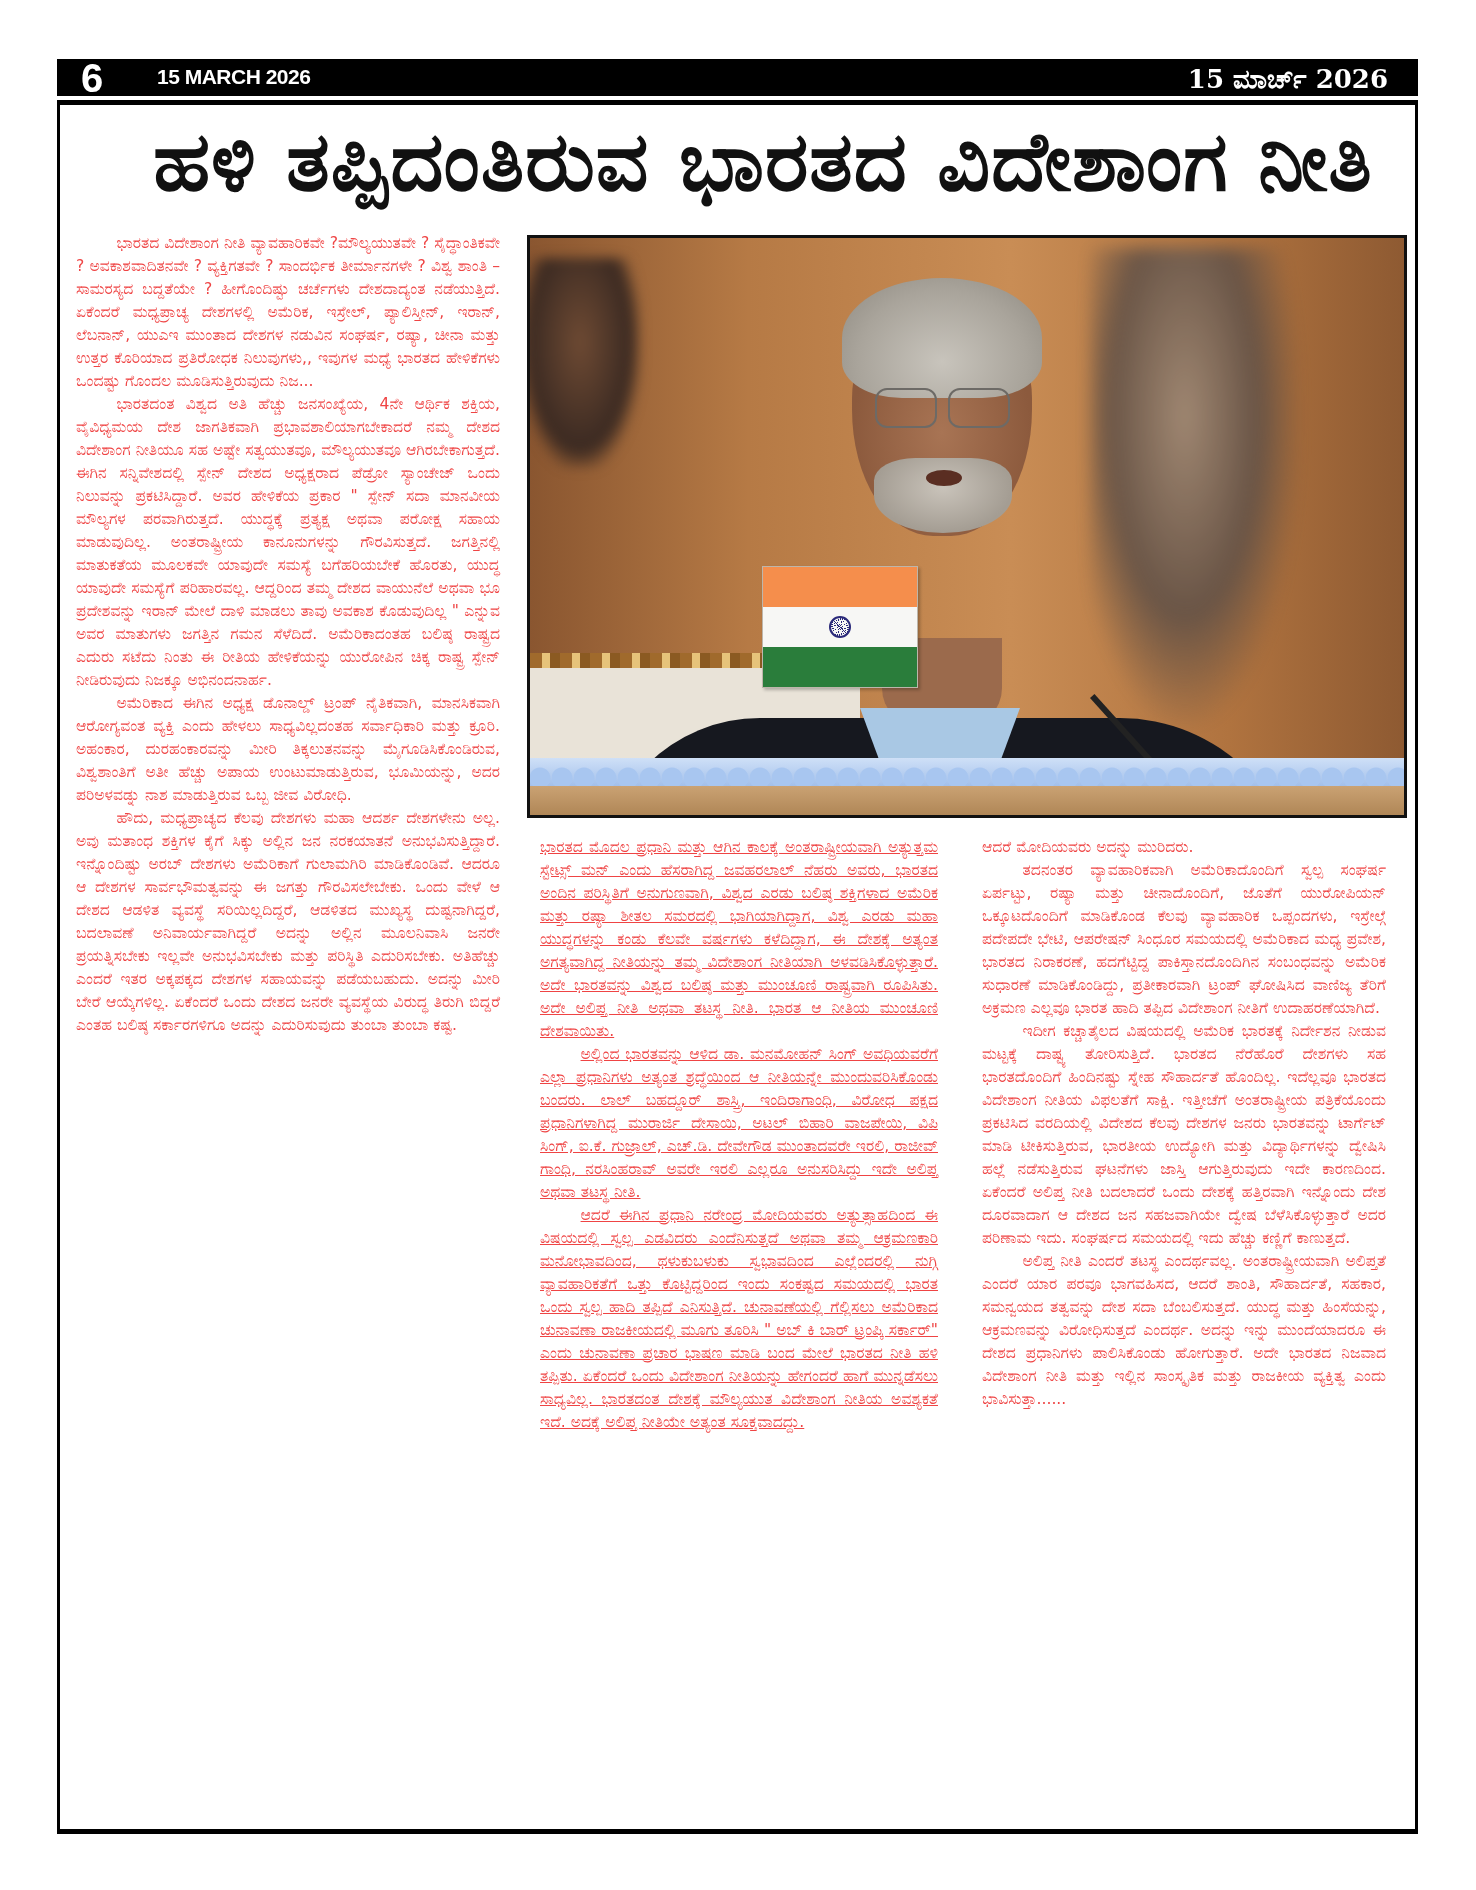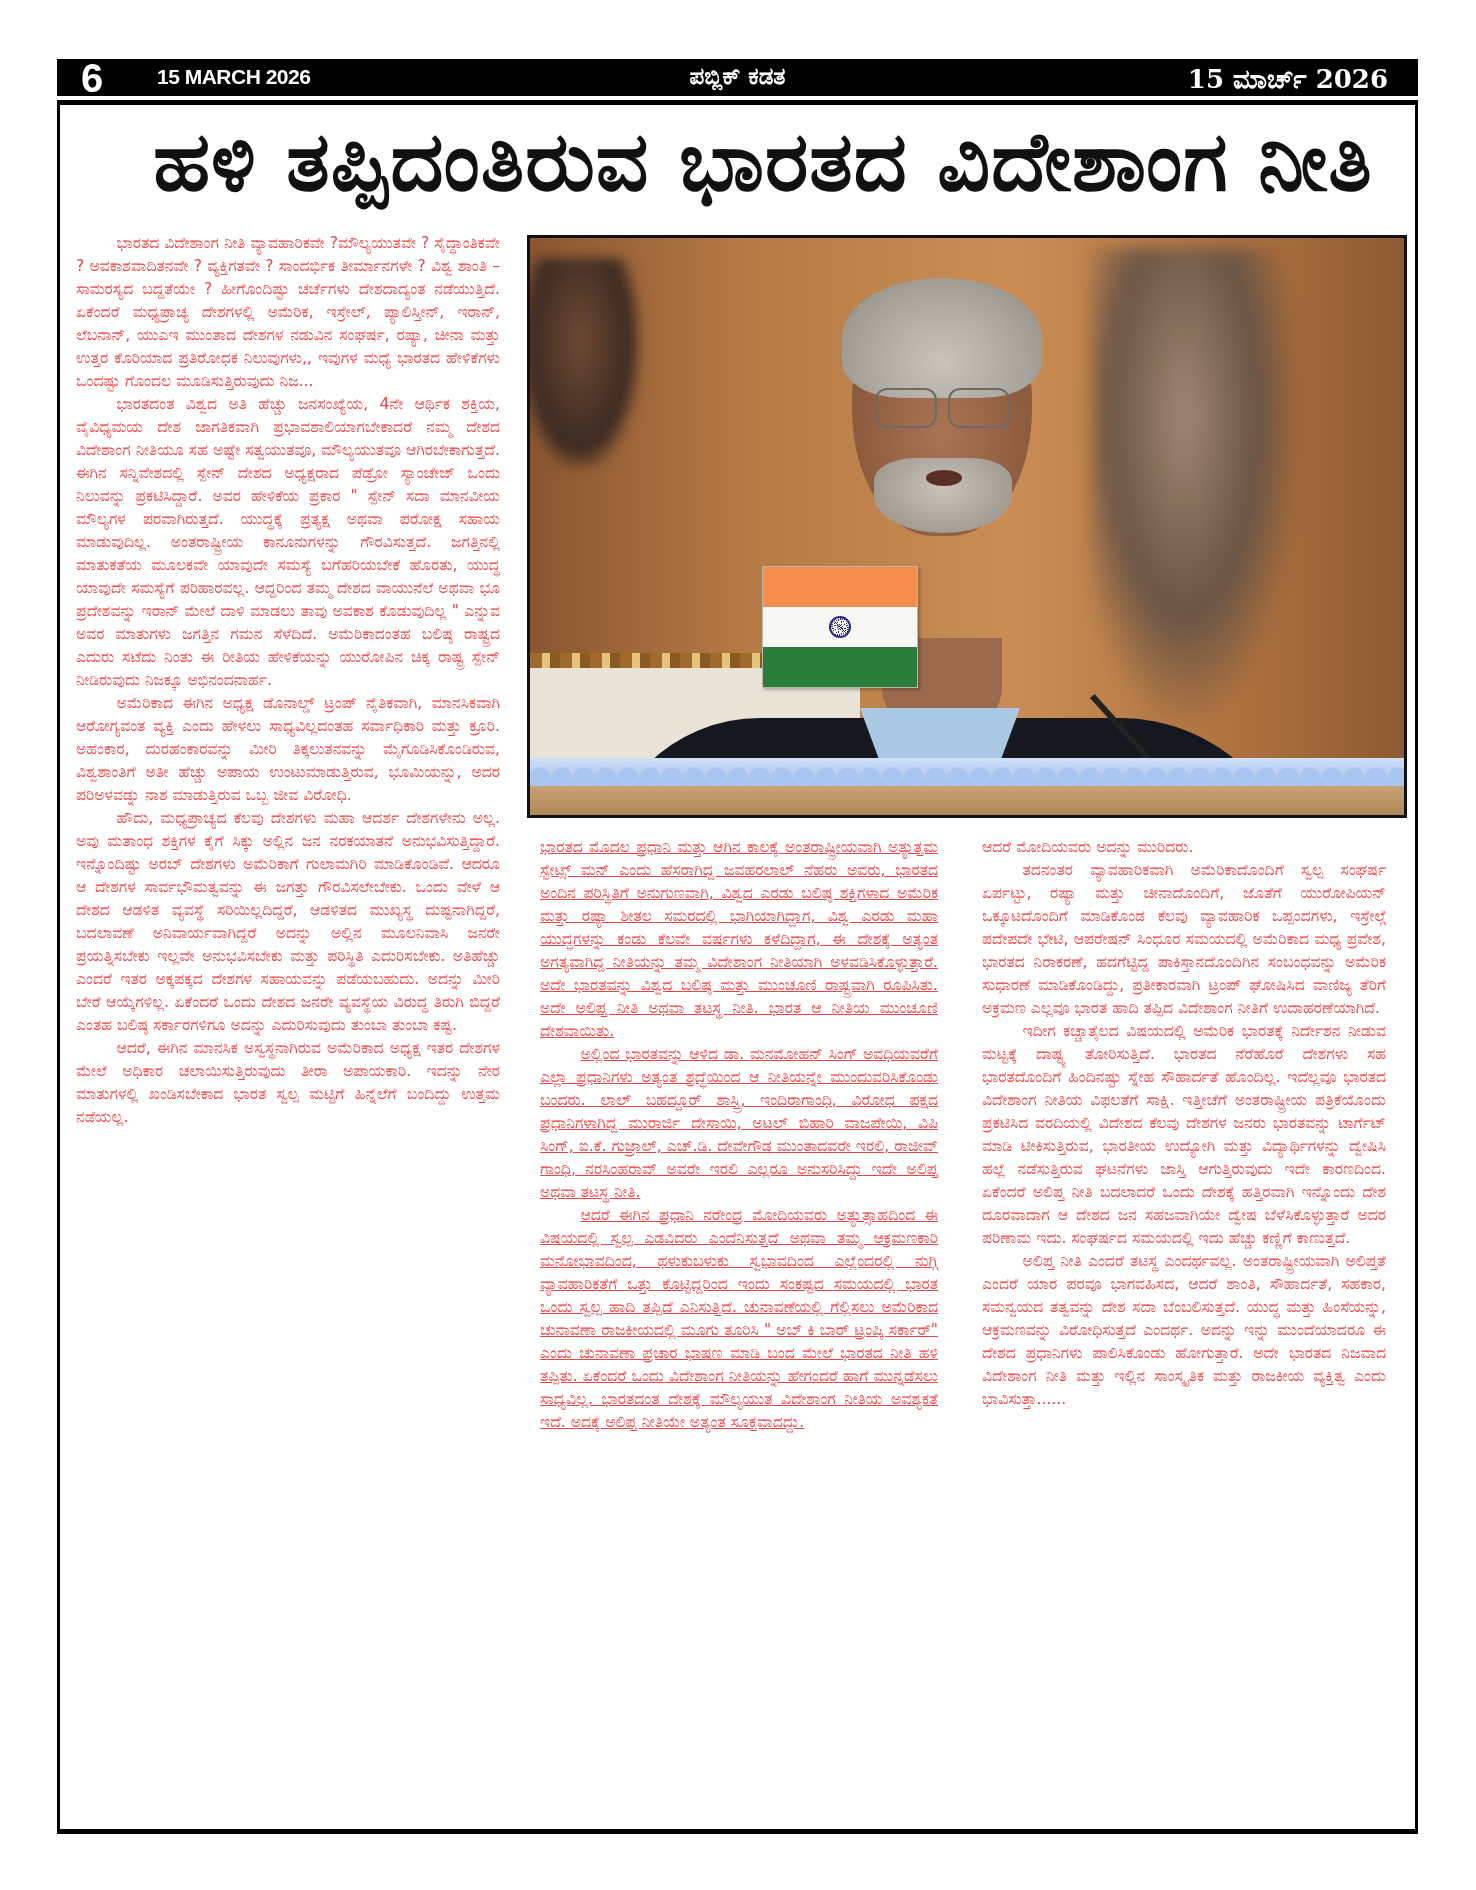--- a/index.html
+++ b/index.html
@@ -141,21 +141,20 @@
     border: 2px solid #2b2a7a; border-radius: 50%;
     background: repeating-conic-gradient(#2b2a7a 0 4deg, transparent 4deg 15deg);
   }
 </style>
 </head>
 <body>
 
 <div class="masthead">
   <span class="page-no">6</span>
   <span class="date-en">15 MARCH 2026</span>
-  <span class="paper-name">ಪಬ್ಲಿಕ್ ಕಡತ</span>
   <span class="date-kn">15 ಮಾರ್ಚ್ 2026</span>
 </div>
 <div class="masthead-rule"></div>
 
 <div class="frame"></div>
 
 <h1 class="headline">ಹಳಿ ತಪ್ಪಿದಂತಿರುವ ಭಾರತದ ವಿದೇಶಾಂಗ ನೀತಿ</h1>
 
 <div class="photo">
   <div class="bg-person-left"></div>
@@ -182,21 +181,20 @@
     <div class="chakra"></div>
   </div>
   <div class="stripe green"></div>
 </div>
 
 <div class="col col-1">
   <p>ಭಾರತದ ವಿದೇಶಾಂಗ ನೀತಿ ವ್ಯಾವಹಾರಿಕವೇ ?ಮೌಲ್ಯಯುತವೇ ? ಸೈದ್ಧಾಂತಿಕವೇ ? ಅವಕಾಶವಾದಿತನವೇ ? ವ್ಯಕ್ತಿಗತವೇ ? ಸಾಂದರ್ಭಿಕ ತೀರ್ಮಾನಗಳೇ ? ವಿಶ್ವ ಶಾಂತಿ – ಸಾಮರಸ್ಯದ ಬದ್ದತೆಯೇ ? ಹೀಗೊಂದಿಷ್ಟು ಚರ್ಚೆಗಳು ದೇಶದಾದ್ಯಂತ ನಡೆಯುತ್ತಿದೆ. ಏಕೆಂದರೆ ಮಧ್ಯಪ್ರಾಚ್ಯ ದೇಶಗಳಲ್ಲಿ ಅಮೆರಿಕ, ಇಸ್ರೇಲ್, ಪ್ಯಾಲಿಸ್ತೀನ್, ಇರಾನ್, ಲೆಬನಾನ್, ಯುಎಇ ಮುಂತಾದ ದೇಶಗಳ ನಡುವಿನ ಸಂಘರ್ಷ, ರಷ್ಯಾ, ಚೀನಾ ಮತ್ತು ಉತ್ತರ ಕೊರಿಯಾದ ಪ್ರತಿರೋಧಕ ನಿಲುವುಗಳು,, ಇವುಗಳ ಮಧ್ಯೆ ಭಾರತದ ಹೇಳಿಕೆಗಳು ಒಂದಷ್ಟು ಗೊಂದಲ ಮೂಡಿಸುತ್ತಿರುವುದು ನಿಜ...</p>
   <p>ಭಾರತದಂತ ವಿಶ್ವದ ಅತಿ ಹೆಚ್ಚು ಜನಸಂಖ್ಯೆಯ, 4ನೇ ಆರ್ಥಿಕ ಶಕ್ತಿಯ, ವೈವಿಧ್ಯಮಯ ದೇಶ ಜಾಗತಿಕವಾಗಿ ಪ್ರಭಾವಶಾಲಿಯಾಗಬೇಕಾದರೆ ನಮ್ಮ ದೇಶದ ವಿದೇಶಾಂಗ ನೀತಿಯೂ ಸಹ ಅಷ್ಟೇ ಸತ್ವಯುತವೂ, ಮೌಲ್ಯಯುತವೂ ಆಗಿರಬೇಕಾಗುತ್ತದೆ. ಈಗಿನ ಸನ್ನಿವೇಶದಲ್ಲಿ ಸ್ಪೇನ್ ದೇಶದ ಅಧ್ಯಕ್ಷರಾದ ಪೆಡ್ರೋ ಸ್ಯಾಂಚೇಜ್ ಒಂದು ನಿಲುವನ್ನು ಪ್ರಕಟಿಸಿದ್ದಾರೆ. ಅವರ ಹೇಳಿಕೆಯ ಪ್ರಕಾರ " ಸ್ಪೇನ್ ಸದಾ ಮಾನವೀಯ ಮೌಲ್ಯಗಳ ಪರವಾಗಿರುತ್ತದೆ. ಯುದ್ಧಕ್ಕೆ ಪ್ರತ್ಯಕ್ಷ ಅಥವಾ ಪರೋಕ್ಷ ಸಹಾಯ ಮಾಡುವುದಿಲ್ಲ. ಅಂತರಾಷ್ಟ್ರೀಯ ಕಾನೂನುಗಳನ್ನು ಗೌರವಿಸುತ್ತದೆ. ಜಗತ್ತಿನಲ್ಲಿ ಮಾತುಕತೆಯ ಮೂಲಕವೇ ಯಾವುದೇ ಸಮಸ್ಯೆ ಬಗೆಹರಿಯಬೇಕೆ ಹೊರತು, ಯುದ್ಧ ಯಾವುದೇ ಸಮಸ್ಯೆಗೆ ಪರಿಹಾರವಲ್ಲ. ಆದ್ದರಿಂದ ತಮ್ಮ ದೇಶದ ವಾಯುನೆಲೆ ಅಥವಾ ಭೂ ಪ್ರದೇಶವನ್ನು ಇರಾನ್ ಮೇಲೆ ದಾಳಿ ಮಾಡಲು ತಾವು ಅವಕಾಶ ಕೊಡುವುದಿಲ್ಲ " ಎನ್ನುವ ಅವರ ಮಾತುಗಳು ಜಗತ್ತಿನ ಗಮನ ಸೆಳೆದಿದೆ. ಅಮೆರಿಕಾದಂತಹ ಬಲಿಷ್ಠ ರಾಷ್ಟ್ರದ ಎದುರು ಸಟೆದು ನಿಂತು ಈ ರೀತಿಯ ಹೇಳಿಕೆಯನ್ನು ಯುರೋಪಿನ ಚಿಕ್ಕ ರಾಷ್ಟ್ರ ಸ್ಪೇನ್ ನೀಡಿರುವುದು ನಿಜಕ್ಕೂ ಅಭಿನಂದನಾರ್ಹ.</p>
   <p>ಅಮೆರಿಕಾದ ಈಗಿನ ಅಧ್ಯಕ್ಷ ಡೊನಾಲ್ಡ್ ಟ್ರಂಪ್ ನೈತಿಕವಾಗಿ, ಮಾನಸಿಕವಾಗಿ ಆರೋಗ್ಯವಂತ ವ್ಯಕ್ತಿ ಎಂದು ಹೇಳಲು ಸಾಧ್ಯವಿಲ್ಲದಂತಹ ಸರ್ವಾಧಿಕಾರಿ ಮತ್ತು ಕ್ರೂರಿ. ಅಹಂಕಾರ, ದುರಹಂಕಾರವನ್ನು ಮೀರಿ ತಿಕ್ಕಲುತನವನ್ನು ಮೈಗೂಡಿಸಿಕೊಂಡಿರುವ, ವಿಶ್ವಶಾಂತಿಗೆ ಅತೀ ಹೆಚ್ಚು ಅಪಾಯ ಉಂಟುಮಾಡುತ್ತಿರುವ, ಭೂಮಿಯನ್ನು, ಅದರ ಪರಿಅಳವಡ್ನು ನಾಶ ಮಾಡುತ್ತಿರುವ ಒಬ್ಬ ಜೀವ ವಿರೋಧಿ.</p>
   <p>ಹೌದು, ಮಧ್ಯಪ್ರಾಚ್ಯದ ಕೆಲವು ದೇಶಗಳು ಮಹಾ ಆದರ್ಶ ದೇಶಗಳೇನು ಅಲ್ಲ. ಅವು ಮತಾಂಧ ಶಕ್ತಿಗಳ ಕೈಗೆ ಸಿಕ್ಕು ಅಲ್ಲಿನ ಜನ ನರಕಯಾತನೆ ಅನುಭವಿಸುತ್ತಿದ್ದಾರೆ. ಇನ್ನೊಂದಿಷ್ಟು ಅರಬ್ ದೇಶಗಳು ಅಮೆರಿಕಾಗೆ ಗುಲಾಮಗಿರಿ ಮಾಡಿಕೊಂಡಿವೆ. ಆದರೂ ಆ ದೇಶಗಳ ಸಾರ್ವಭೌಮತ್ವವನ್ನು ಈ ಜಗತ್ತು ಗೌರವಿಸಲೇಬೇಕು. ಒಂದು ವೇಳೆ ಆ ದೇಶದ ಆಡಳಿತ ವ್ಯವಸ್ಥೆ ಸರಿಯಿಲ್ಲದಿದ್ದರೆ, ಆಡಳಿತದ ಮುಖ್ಯಸ್ಥ ದುಷ್ಟನಾಗಿದ್ದರೆ, ಬದಲಾವಣೆ ಅನಿವಾರ್ಯವಾಗಿದ್ದರೆ ಅದನ್ನು ಅಲ್ಲಿನ ಮೂಲನಿವಾಸಿ ಜನರೇ ಪ್ರಯತ್ನಿಸಬೇಕು ಇಲ್ಲವೇ ಅನುಭವಿಸಬೇಕು ಮತ್ತು ಪರಿಸ್ಥಿತಿ ಎದುರಿಸಬೇಕು. ಅತಿಹೆಚ್ಚು ಎಂದರೆ ಇತರ ಅಕ್ಕಪಕ್ಕದ ದೇಶಗಳ ಸಹಾಯವನ್ನು ಪಡೆಯಬಹುದು. ಅದನ್ನು ಮೀರಿ ಬೇರೆ ಆಯ್ಕೆಗಳಿಲ್ಲ. ಏಕೆಂದರೆ ಒಂದು ದೇಶದ ಜನರೇ ವ್ಯವಸ್ಥೆಯ ವಿರುದ್ಧ ತಿರುಗಿ ಬಿದ್ದರೆ ಎಂತಹ ಬಲಿಷ್ಠ ಸರ್ಕಾರಗಳಿಗೂ ಅದನ್ನು ಎದುರಿಸುವುದು ತುಂಬಾ ತುಂಬಾ ಕಷ್ಟ.</p>
-  <p>ಆದರೆ, ಈಗಿನ ಮಾನಸಿಕ ಅಸ್ವಸ್ಥನಾಗಿರುವ ಅಮೆರಿಕಾದ ಅಧ್ಯಕ್ಷ ಇತರ ದೇಶಗಳ ಮೇಲೆ ಅಧಿಕಾರ ಚಲಾಯಿಸುತ್ತಿರುವುದು ತೀರಾ ಅಪಾಯಕಾರಿ. ಇದನ್ನು ನೇರ ಮಾತುಗಳಲ್ಲಿ ಖಂಡಿಸಬೇಕಾದ ಭಾರತ ಸ್ವಲ್ಪ ಮಟ್ಟಿಗೆ ಹಿನ್ನೆಲೆಗೆ ಬಂದಿದ್ದು ಉತ್ತಮ ನಡೆಯಲ್ಲ.</p>
 </div>
 
 <div class="col col-2">
   <p class="cont">ಭಾರತದ ಮೊದಲ ಪ್ರಧಾನಿ ಮತ್ತು ಆಗಿನ ಕಾಲಕ್ಕೆ ಅಂತರಾಷ್ಟ್ರೀಯವಾಗಿ ಅತ್ಯುತ್ತಮ ಸ್ಟೇಟ್ಸ್ ಮನ್ ಎಂದು ಹೆಸರಾಗಿದ್ದ ಜವಹರಲಾಲ್ ನೆಹರು ಅವರು, ಭಾರತದ ಅಂದಿನ ಪರಿಸ್ಥಿತಿಗೆ ಅನುಗುಣವಾಗಿ, ವಿಶ್ವದ ಎರಡು ಬಲಿಷ್ಠ ಶಕ್ತಿಗಳಾದ ಅಮೆರಿಕ ಮತ್ತು ರಷ್ಯಾ ಶೀತಲ ಸಮರದಲ್ಲಿ ಭಾಗಿಯಾಗಿದ್ದಾಗ, ವಿಶ್ವ ಎರಡು ಮಹಾ ಯುದ್ಧಗಳನ್ನು ಕಂಡು ಕೆಲವೇ ವರ್ಷಗಳು ಕಳೆದಿದ್ದಾಗ, ಈ ದೇಶಕ್ಕೆ ಅತ್ಯಂತ ಅಗತ್ಯವಾಗಿದ್ದ ನೀತಿಯನ್ನು ತಮ್ಮ ವಿದೇಶಾಂಗ ನೀತಿಯಾಗಿ ಅಳವಡಿಸಿಕೊಳ್ಳುತ್ತಾರೆ. ಅದೇ ಭಾರತವನ್ನು ವಿಶ್ವದ ಬಲಿಷ್ಠ ಮತ್ತು ಮುಂಚೂಣಿ ರಾಷ್ಟ್ರವಾಗಿ ರೂಪಿಸಿತು. ಅದೇ ಅಲಿಪ್ತ ನೀತಿ ಅಥವಾ ತಟಸ್ಥ ನೀತಿ. ಭಾರತ ಆ ನೀತಿಯ ಮುಂಚೂಣಿ ದೇಶವಾಯಿತು.</p>
   <p>ಅಲ್ಲಿಂದ ಭಾರತವನ್ನು ಆಳಿದ ಡಾ. ಮನಮೋಹನ್ ಸಿಂಗ್ ಅವಧಿಯವರೆಗೆ ಎಲ್ಲಾ ಪ್ರಧಾನಿಗಳು ಅತ್ಯಂತ ಶ್ರದ್ಧೆಯಿಂದ ಆ ನೀತಿಯನ್ನೇ ಮುಂದುವರಿಸಿಕೊಂಡು ಬಂದರು. ಲಾಲ್ ಬಹದ್ದೂರ್ ಶಾಸ್ತ್ರಿ, ಇಂದಿರಾಗಾಂಧಿ, ವಿರೋಧ ಪಕ್ಷದ ಪ್ರಧಾನಿಗಳಾಗಿದ್ದ ಮುರಾರ್ಜಿ ದೇಸಾಯಿ, ಅಟಲ್ ಬಿಹಾರಿ ವಾಜಪೇಯಿ, ವಿಪಿ ಸಿಂಗ್, ಐ.ಕೆ. ಗುಜ್ರಾಲ್, ಎಚ್.ಡಿ. ದೇವೇಗೌಡ ಮುಂತಾದವರೇ ಇರಲಿ, ರಾಜೀವ್ ಗಾಂಧಿ, ನರಸಿಂಹರಾವ್ ಅವರೇ ಇರಲಿ ಎಲ್ಲರೂ ಅನುಸರಿಸಿದ್ದು ಇದೇ ಅಲಿಪ್ತ ಅಥವಾ ತಟಸ್ಥ ನೀತಿ.</p>
   <p>ಆದರೆ ಈಗಿನ ಪ್ರಧಾನಿ ನರೇಂದ್ರ ಮೋದಿಯವರು ಅತ್ಯುತ್ಸಾಹದಿಂದ ಈ ವಿಷಯದಲ್ಲಿ ಸ್ವಲ್ಪ ಎಡವಿದರು ಎಂದೆನಿಸುತ್ತದೆ ಅಥವಾ ತಮ್ಮ ಆಕ್ರಮಣಕಾರಿ ಮನೋಭಾವದಿಂದ, ಥಳುಕುಬಳುಕು ಸ್ವಭಾವದಿಂದ ಎಲ್ಲೆಂದರಲ್ಲಿ ನುಗ್ಗಿ ವ್ಯಾವಹಾರಿಕತೆಗೆ ಒತ್ತು ಕೊಟ್ಟಿದ್ದರಿಂದ ಇಂದು ಸಂಕಷ್ಟದ ಸಮಯದಲ್ಲಿ ಭಾರತ ಒಂದು ಸ್ವಲ್ಪ ಹಾದಿ ತಪ್ಪಿದೆ ಎನಿಸುತ್ತಿದೆ. ಚುನಾವಣೆಯಲ್ಲಿ ಗೆಲ್ಲಿಸಲು ಅಮೆರಿಕಾದ ಚುನಾವಣಾ ರಾಜಕೀಯದಲ್ಲಿ ಮೂಗು ತೂರಿಸಿ " ಅಬ್ ಕಿ ಬಾರ್ ಟ್ರಂಪ್ಕಿ ಸರ್ಕಾರ್" ಎಂದು ಚುನಾವಣಾ ಪ್ರಚಾರ ಭಾಷಣ ಮಾಡಿ ಬಂದ ಮೇಲೆ ಭಾರತದ ನೀತಿ ಹಳಿ ತಪ್ಪಿತು. ಏಕೆಂದರೆ ಒಂದು ವಿದೇಶಾಂಗ ನೀತಿಯನ್ನು ಹೇಗಂದರೆ ಹಾಗೆ ಮುನ್ನಡೆಸಲು ಸಾಧ್ಯವಿಲ್ಲ. ಭಾರತದಂತ ದೇಶಕ್ಕೆ ಮೌಲ್ಯಯುತ ವಿದೇಶಾಂಗ ನೀತಿಯ ಅವಶ್ಯಕತೆ ಇದೆ. ಅದಕ್ಕೆ ಅಲಿಪ್ತ ನೀತಿಯೇ ಅತ್ಯಂತ ಸೂಕ್ತವಾದದ್ದು.</p>
 </div>
 
 <div class="col col-3">
   <p class="cont">ಆದರೆ ಮೋದಿಯವರು ಅದನ್ನು ಮುರಿದರು.</p>

